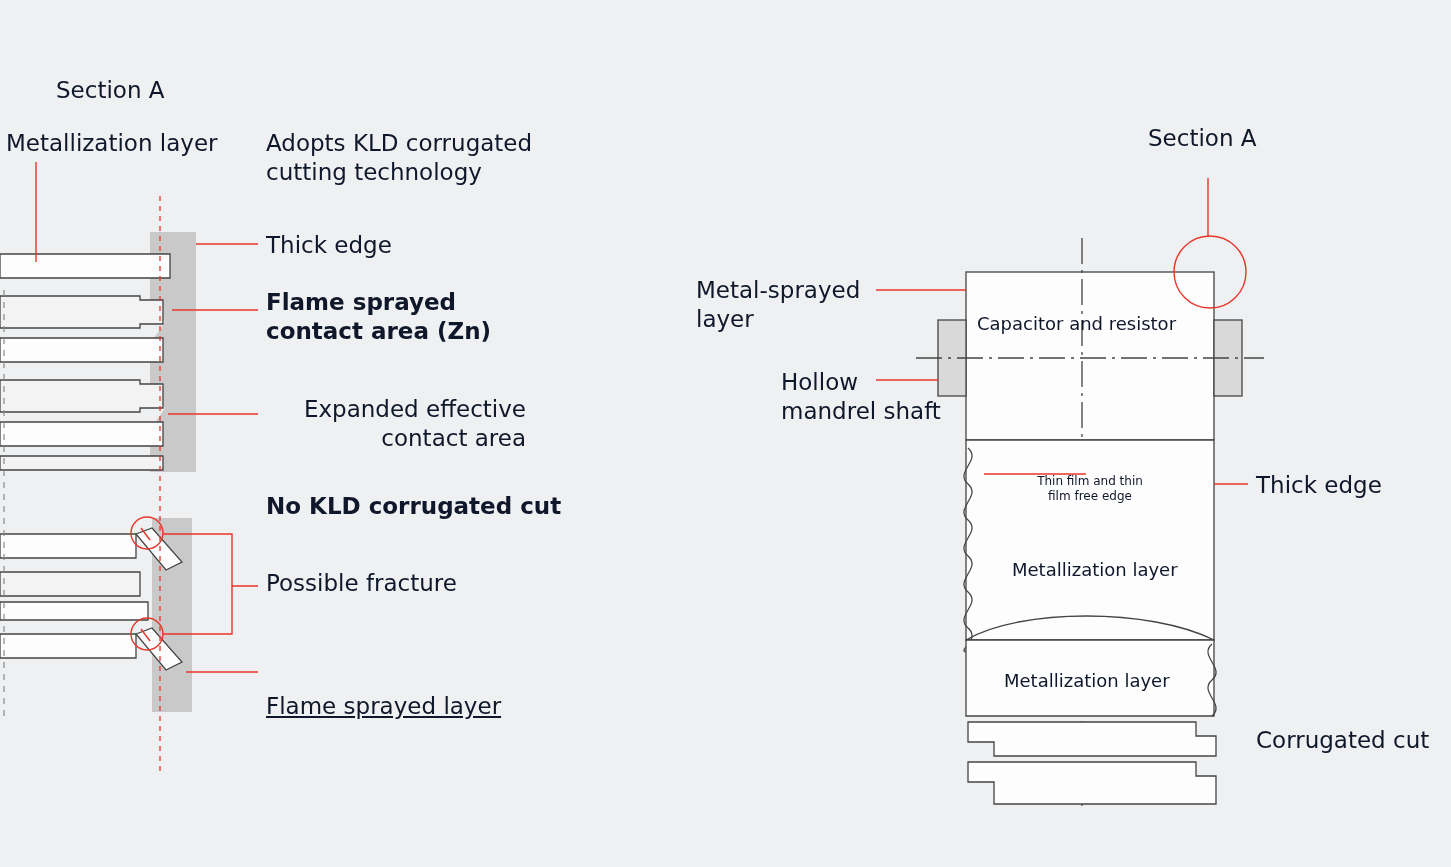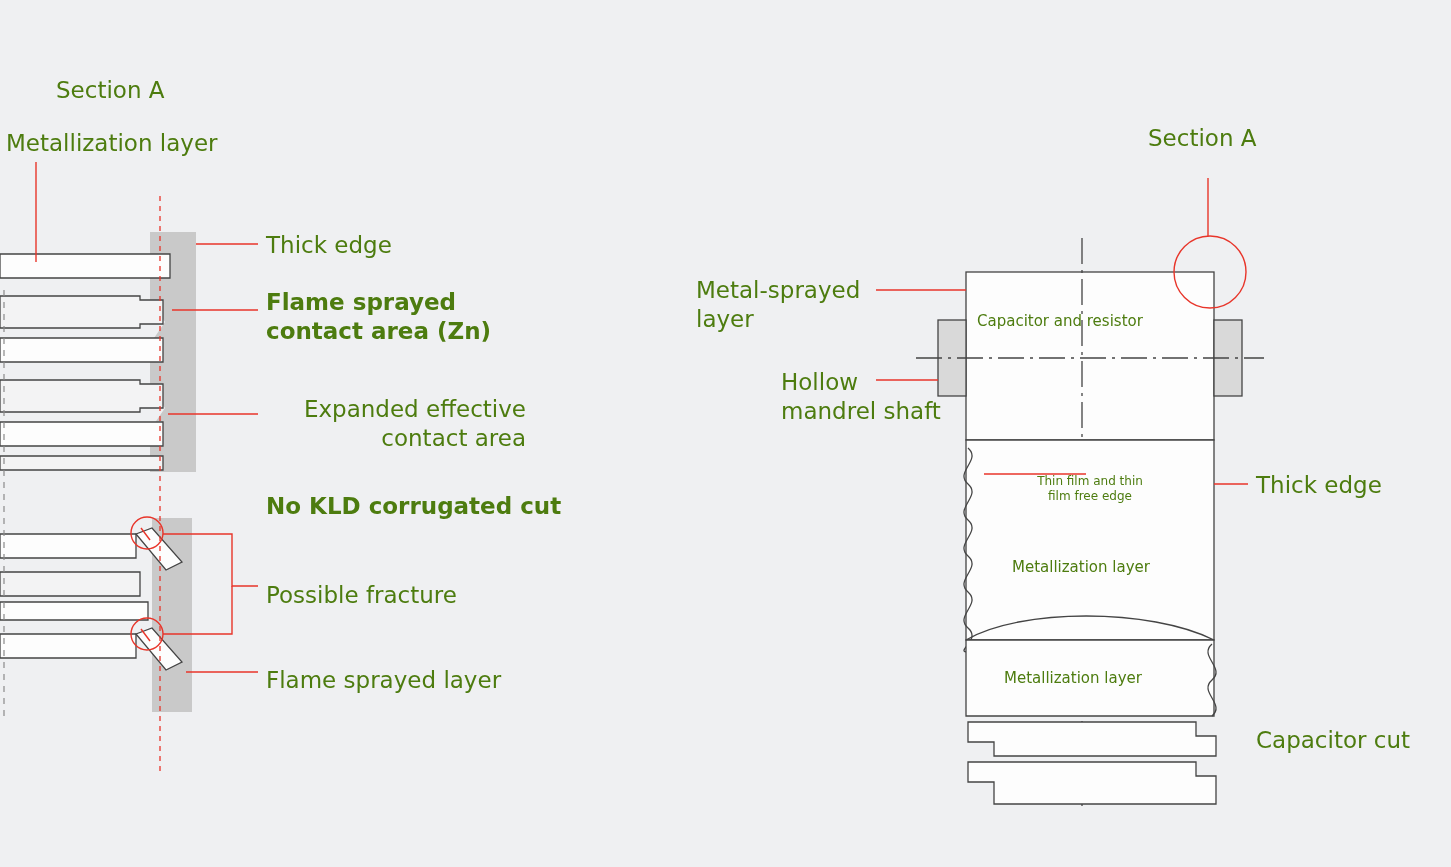--- a/index.html
+++ b/index.html
@@ -24,24 +24,24 @@
   svg.diagram {
     position: absolute;
     left: 0; top: 0;
     width: 1451px;
     height: 867px;
   }
   .lbl {
     position: absolute;
     white-space: pre-line;
     line-height: 1.28;
-    color: #4d7c0f;
+    color: #0f172a;
   }
   .lbl-lg { font-size: 23px; }
-  .lbl-sm { font-size: 15px; }
+  .lbl-sm { font-size: 18px; }
   .lbl-xs { font-size: 12px; }
   .center-txt { text-align: center; }
 </style>
 </head>
 <body>
 
 <div class="stage">
 
   <svg class="diagram" viewBox="0 0 1451 867">
     <defs>
@@ -145,34 +145,36 @@
     <path class="red" d="M876,290 L966,290"></path>
     <path class="red" d="M876,380 L938,380"></path>
     <path class="red" d="M984,474 L1086,474"></path>
     <path class="red" d="M1214,484 L1248,484"></path>
   </svg>
 
   <div class="lbl lbl-lg" style="left:56px; top:76px;">Section A</div>
 
   <div class="lbl lbl-lg" style="left:6px; top:129px;">Metallization layer</div>
 
+  <div class="lbl lbl-lg" style="left:266px; top:129px; width:300px;">Adopts KLD corrugated
+cutting technology</div>
 
   <div class="lbl lbl-lg" style="left:266px; top:231px;">Thick edge</div>
 
   <div class="lbl lbl-lg" style="left:266px; top:288px; width:260px;font-weight:bold;">Flame sprayed
 contact area (Zn)</div>
 
   <div class="lbl lbl-lg" style="left:266px; top:395px; width:260px;text-align:right;">Expanded effective
 contact area</div>
 
   <div class="lbl lbl-lg" style="left:266px; top:492px;font-weight:bold;">No KLD corrugated cut</div>
 
-  <div class="lbl lbl-lg" style="left:266px; top:569px;margin-top:12px;">Possible fracture</div>
+  <div class="lbl lbl-lg" style="left:266px; top:569px;">Possible fracture</div>
 
-  <div class="lbl lbl-lg" style="left:266px; top:666px;">Flame sprayed layer</div>
+  <div class="lbl lbl-lg" style="left:266px; top:692px;text-decoration:underline;">Flame sprayed layer</div>
 
 
   <div class="lbl lbl-lg" style="left:1148px; top:124px;">Section A</div>
 
   <div class="lbl lbl-lg" style="left:696px; top:276px; width:180px;">Metal-sprayed
 layer</div>
 
   <div class="lbl lbl-lg" style="left:750px; top:368px; width:190px;margin-left:31px;">Hollow
 mandrel shaft</div>
 
@@ -180,15 +182,15 @@
 
   <div class="lbl lbl-xs center-txt" style="left:1008px; top:474px; width:164px;">Thin film and thin
 film free edge</div>
 
   <div class="lbl lbl-lg" style="left:1256px; top:471px;">Thick edge</div>
 
   <div class="lbl lbl-sm" style="left:1012px; top:558px;">Metallization layer</div>
 
   <div class="lbl lbl-sm" style="left:1004px; top:669px;">Metallization layer</div>
 
-  <div class="lbl lbl-lg" style="left:1256px; top:726px;">Capacitor cut</div>
+  <div class="lbl lbl-lg" style="left:1256px; top:726px;">Corrugated cut</div>
 
 </div>
 
 </body></html>

